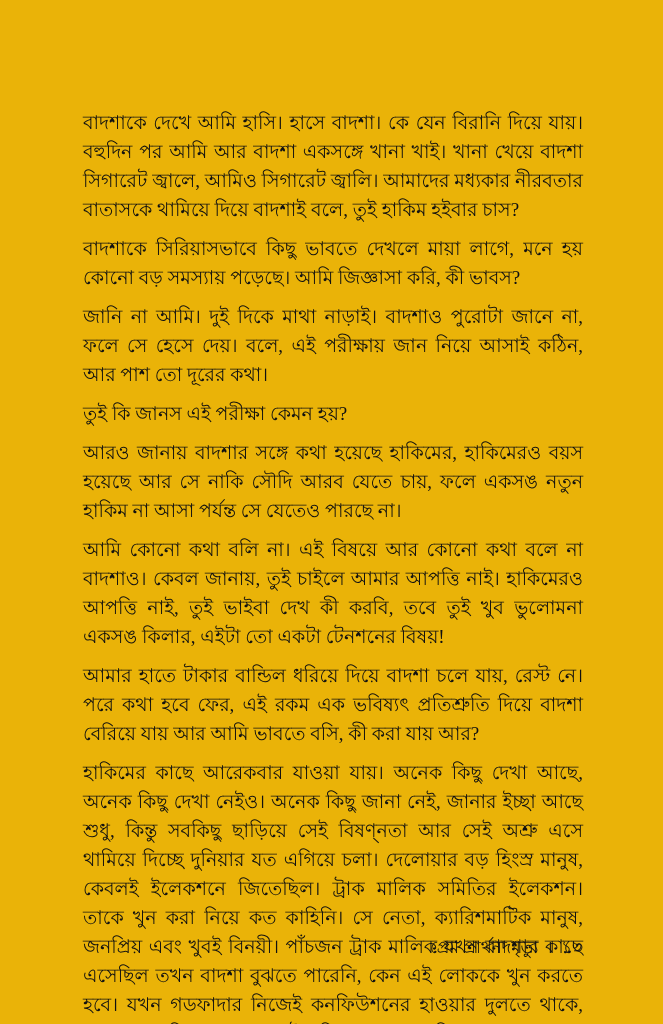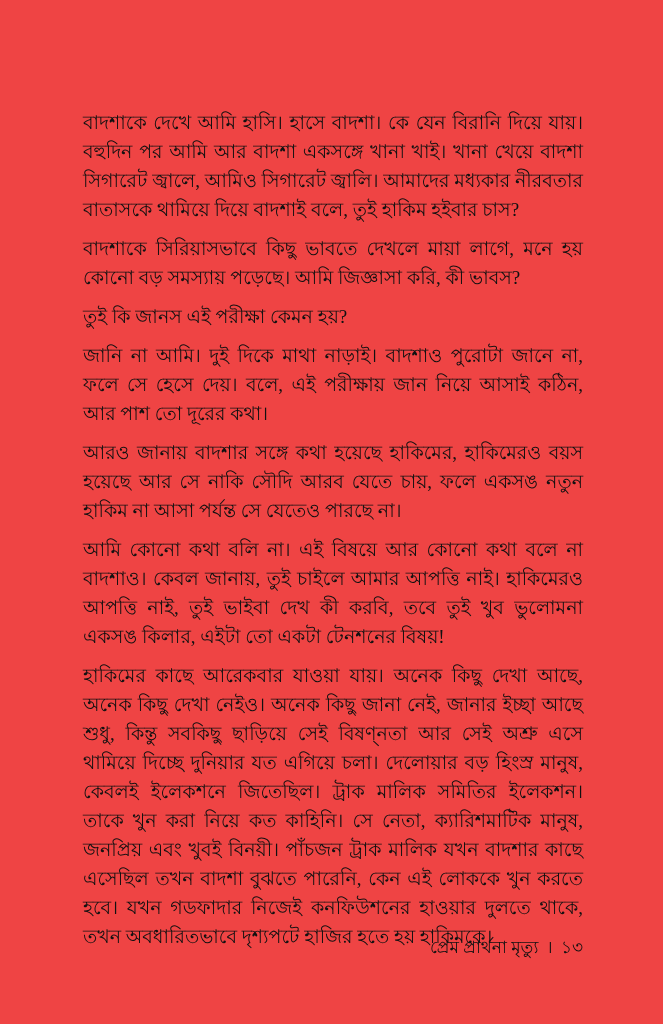--- a/index.html
+++ b/index.html
@@ -5,21 +5,21 @@
   html, body {
     margin: 0;
     padding: 0;
     background: #ffffff;
     font-family: "Liberation Serif", "DejaVu Serif", serif;
   }
   .page {
     position: relative;
     width: 663px;
     height: 1024px;
-    background: #ef4444;
+    background: #eab308;
     color: #111111;
     overflow: hidden;
     box-sizing: border-box;
   }
   .text-block {
     position: absolute;
     top: 108px;
     left: 83px;
     width: 500px;
   }
@@ -44,24 +44,25 @@
   .footer .sep { padding: 0 4px; }
 </style>
 </head>
 <body>
 
 <div class="page">
 
   <div class="text-block">
     <p>বাদশাকে দেখে আমি হাসি। হাসে বাদশা। কে যেন বিরানি দিয়ে যায়। বহুদিন পর আমি আর বাদশা একসঙ্গে খানা খাই। খানা খেয়ে বাদশা সিগারেট জ্বালে, আমিও সিগারেট জ্বালি। আমাদের মধ্যকার নীরবতার বাতাসকে থামিয়ে দিয়ে বাদশাই বলে, তুই হাকিম হইবার চাস?</p>
     <p>বাদশাকে সিরিয়াসভাবে কিছু ভাবতে দেখলে মায়া লাগে, মনে হয় কোনো বড় সমস্যায় পড়েছে। আমি জিজ্ঞাসা করি, কী ভাবস?</p>
+    <p>জানি না আমি। দুই দিকে মাথা নাড়াই। বাদশাও পুরোটা জানে না, ফলে সে হেসে দেয়। বলে, এই পরীক্ষায় জান নিয়ে আসাই কঠিন, আর পাশ তো দূরের কথা।</p>
     <p>তুই কি জানস এই পরীক্ষা কেমন হয়?</p>
-    <p>জানি না আমি। দুই দিকে মাথা নাড়াই। বাদশাও পুরোটা জানে না, ফলে সে হেসে দেয়। বলে, এই পরীক্ষায় জান নিয়ে আসাই কঠিন, আর পাশ তো দূরের কথা।</p>
     <p>আরও জানায় বাদশার সঙ্গে কথা হয়েছে হাকিমের, হাকিমেরও বয়স হয়েছে আর সে নাকি সৌদি আরব যেতে চায়, ফলে একসঙ নতুন হাকিম না আসা পর্যন্ত সে যেতেও পারছে না।</p>
     <p>আমি কোনো কথা বলি না। এই বিষয়ে আর কোনো কথা বলে না বাদশাও। কেবল জানায়, তুই চাইলে আমার আপত্তি নাই। হাকিমেরও আপত্তি নাই, তুই ভাইবা দেখ কী করবি, তবে তুই খুব ভুলোমনা একসঙ কিলার, এইটা তো একটা টেনশনের বিষয়!</p>
+    <p>আমার হাতে টাকার বান্ডিল ধরিয়ে দিয়ে বাদশা চলে যায়, রেস্ট নে। পরে কথা হবে ফের, এই রকম এক ভবিষ্যৎ প্রতিশ্রুতি দিয়ে বাদশা বেরিয়ে যায় আর আমি ভাবতে বসি, কী করা যায় আর?</p>
     <p>হাকিমের কাছে আরেকবার যাওয়া যায়। অনেক কিছু দেখা আছে, অনেক কিছু দেখা নেইও। অনেক কিছু জানা নেই, জানার ইচ্ছা আছে শুধু, কিন্তু সবকিছু ছাড়িয়ে সেই বিষণ্নতা আর সেই অশ্রু এসে থামিয়ে দিচ্ছে দুনিয়ার যত এগিয়ে চলা। দেলোয়ার বড় হিংস্র মানুষ, কেবলই ইলেকশনে জিতেছিল। ট্রাক মালিক সমিতির ইলেকশন। তাকে খুন করা নিয়ে কত কাহিনি। সে নেতা, ক্যারিশমাটিক মানুষ, জনপ্রিয় এবং খুবই বিনয়ী। পাঁচজন ট্রাক মালিক যখন বাদশার কাছে এসেছিল তখন বাদশা বুঝতে পারেনি, কেন এই লোককে খুন করতে হবে। যখন গডফাদার নিজেই কনফিউশনের হাওয়ার দুলতে থাকে, তখন অবধারিতভাবে দৃশ্যপটে হাজির হতে হয় হাকিমকে।</p>
   </div>
 
   <div class="footer">
     <span>প্রেম প্রার্থনা মৃত্যু</span>
     <span class="sep">।</span>
     <span>১৩</span>
   </div>
 
 </div>

